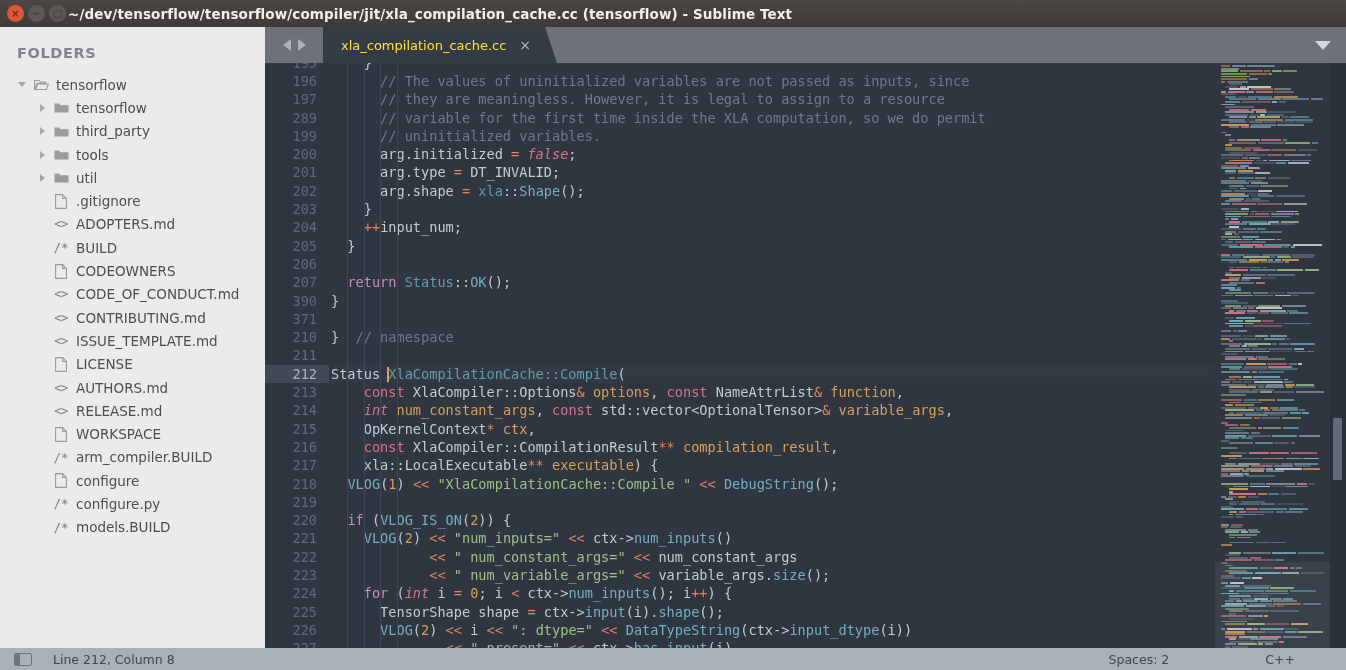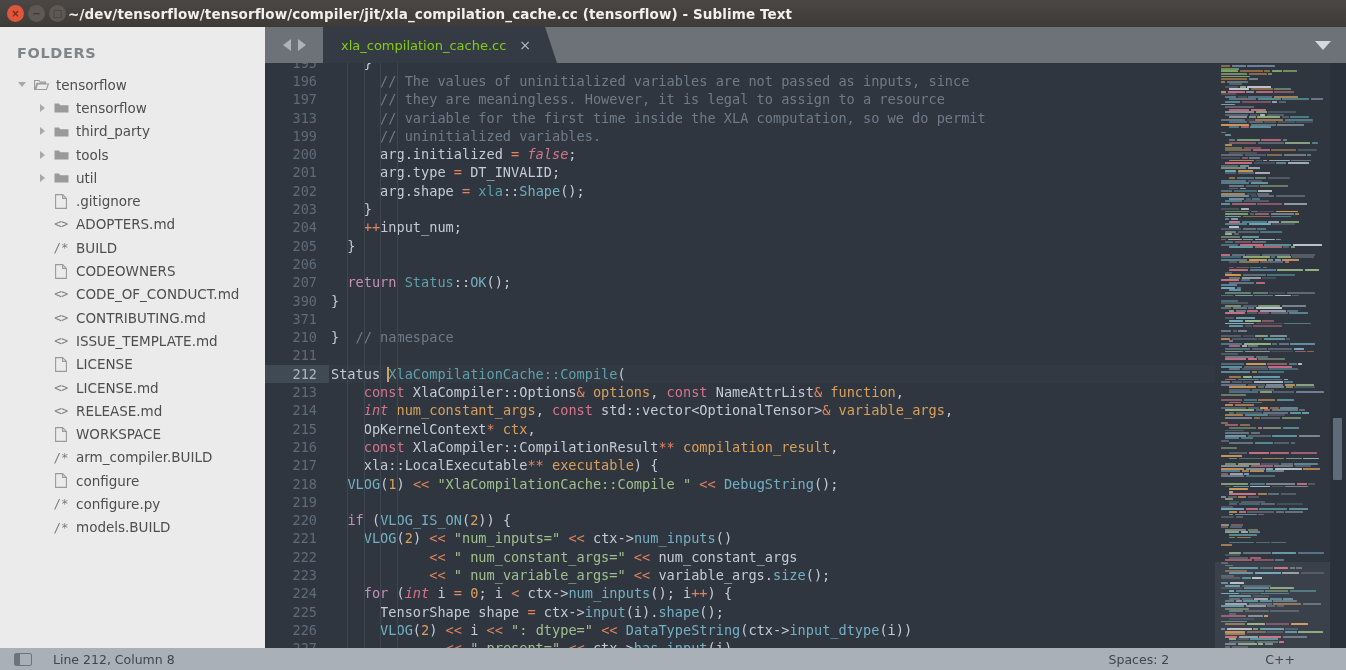--- a/index.html
+++ b/index.html
@@ -119,21 +119,21 @@
   .tab {
     height: 36px;
     background: #353b45;
     display: flex; align-items: center;
     padding: 0 14px 0 18px;
     position: relative;
     clip-path: polygon(0 0, calc(100% - 12px) 0, 100% 100%, 0 100%);
     padding-right: 26px;
   }
   .tab-label {
-    font-size: 13px; color: #84cc16;
+    font-size: 13px; color: #fde047;
     font-family: "DejaVu Sans", sans-serif;
     padding-right: 13px;
   }
   .tab-close {
     font-size: 14px; color: #b6bbc0; line-height: 1;
     font-family: "DejaVu Sans", sans-serif;
   }
   .tabbar-spacer { flex: 1; }
   .tab-menu {
     width: 46px; height: 36px; flex: none;
@@ -411,21 +411,21 @@
                 <path d="M7.6 0.8 V4.4 H11.2" fill="none" stroke="#9a9a9a" stroke-width="1.1"></path>
               </svg>
             </div>
             <div class="lbl">LICENSE</div>
           </div>
           <div class="tree-row" style="padding-left: 34px;">
             <div class="tw"></div>
             <div class="ic">
               <span class="code-glyph">&lt;&gt;</span>
             </div>
-            <div class="lbl">LICENSE.md</div>
+            <div class="lbl">AUTHORS.md</div>
           </div>
           <div class="tree-row" style="padding-left: 34px;">
             <div class="tw"></div>
             <div class="ic">
               <span class="code-glyph">&lt;&gt;</span>
             </div>
             <div class="lbl">RELEASE.md</div>
           </div>
           <div class="tree-row" style="padding-left: 34px;">
             <div class="tw"></div>
@@ -487,21 +487,21 @@
           <div class="chev-down"></div>
         </div>
       </div>
 
       <div class="code-area">
         <div class="code-scroll">
           <div class="gutter" id="gutter">
               <div class="gline" style="height: 9px; line-height: 0px; overflow: hidden;">195</div>
               <div class="gline">196</div>
               <div class="gline">197</div>
-              <div class="gline">313</div>
+              <div class="gline">289</div>
               <div class="gline">199</div>
               <div class="gline">200</div>
               <div class="gline">201</div>
               <div class="gline">202</div>
               <div class="gline">203</div>
               <div class="gline">204</div>
               <div class="gline">205</div>
               <div class="gline">206</div>
               <div class="gline">207</div>
               <div class="gline">390</div>

